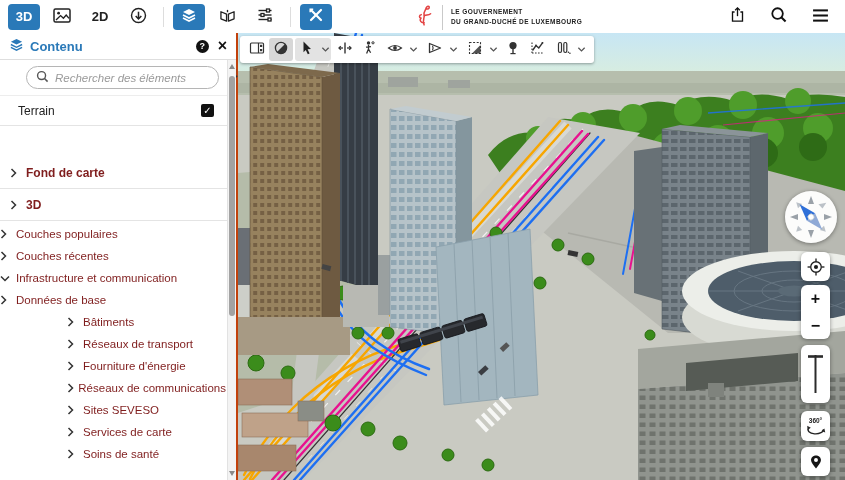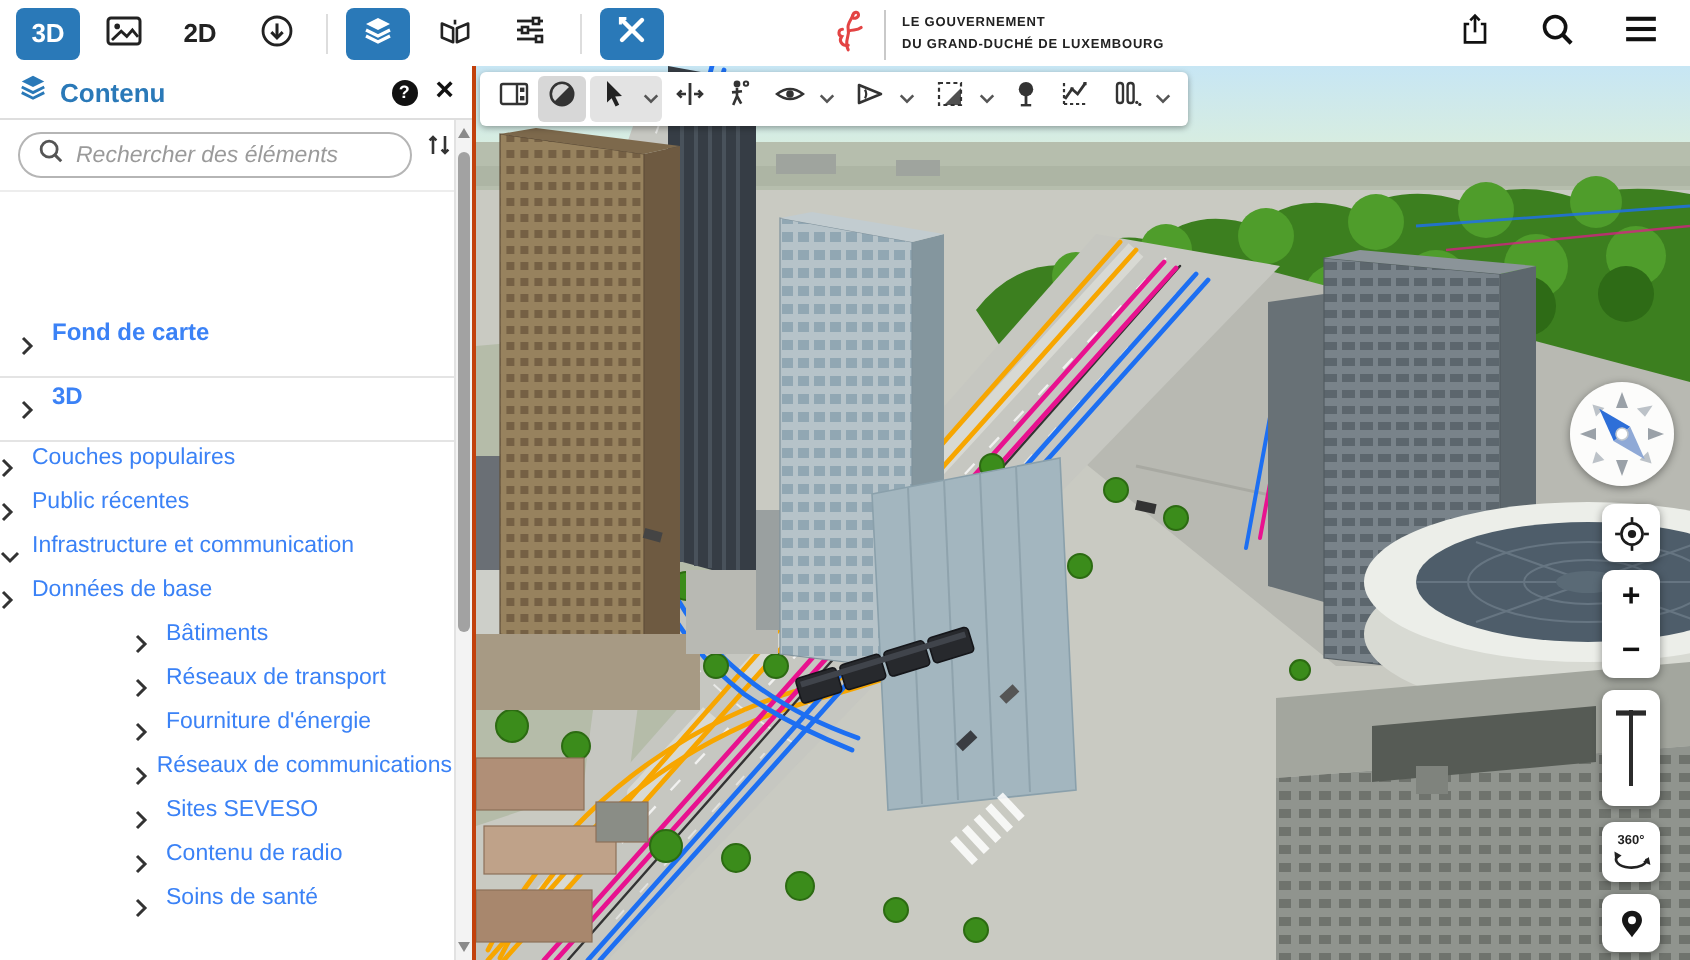--- a/index.html
+++ b/index.html
@@ -22,28 +22,28 @@
 .tb-right{position:absolute;right:16px;top:0;height:33px;display:flex;align-items:center;gap:25px}
 .tb-ic{display:flex;align-items:center;justify-content:center;cursor:pointer}
 
 
 .sidebar{position:absolute;top:33px;left:0;width:238px;bottom:0;background:#fff;border-right:2px solid #c2410c;z-index:30}
 .sb-head{height:27px;display:flex;align-items:center;padding:0 9px;border-bottom:1px solid #dedede}
 .sb-title{color:var(--accent);font-weight:bold;font-size:13px;margin-left:6px}
 .sb-head-right{margin-left:auto;display:flex;gap:9px;align-items:center}
 .help-circle{width:13px;height:13px;border-radius:50%;background:#111;color:#fff;font-size:9px;display:flex;align-items:center;justify-content:center;font-weight:bold;cursor:pointer}
 .close-x{font-size:16px;color:#111;font-weight:bold;line-height:1;cursor:pointer}
-.sb-search{display:flex;padding:6px 10px 6px 9px;gap:7px;border-bottom:1px solid #ededed}
+.sb-search{display:flex;padding:6px 10px 6px 26px;gap:7px;border-bottom:1px solid #ededed}
 .search-pill{flex:1;height:23px;border:1px solid #b5b5b5;border-radius:13px;display:flex;align-items:center;padding:0 9px;gap:6px;background:#fff}
 .search-input{border:none;outline:none;flex:1;font-size:11.5px;font-family:"Liberation Sans",sans-serif;color:#333;background:transparent}
 .search-input::placeholder{color:#9a9a9a;font-style:italic}
 .terrain-row{height:30px;display:flex;align-items:center;padding:0 22px 0 18px;border-bottom:1px solid #e4e4e4;font-size:12px;color:#222}
 .checkbox{margin-left:auto;width:13px;height:13px;background:#111;border-radius:2px;color:#fff;font-size:10px;display:flex;align-items:center;justify-content:center;cursor:pointer}
 .tree{position:absolute;top:126px;left:0;right:9px;bottom:0;overflow:hidden}
-.trow{display:flex;font-size:11.5px;color:#3b82f6;cursor:pointer}
+.trow{display:flex;align-items:center;font-size:11.5px;color:#7f1d1d;cursor:pointer}
 .trow .chev{width:16px;display:flex;align-items:center}
 .tlabel{white-space:nowrap;overflow:hidden}
 .l0{height:27px;padding-left:10px;font-weight:bold;font-size:12px}
 .l1{height:22px;}
 .l2{height:22px;padding-left:67px}
 .sdiv{height:1px;background:#e4e4e4;margin:2px 0}
 .sb-scroll{position:absolute;top:27px;right:0;width:9px;bottom:0;background:#f3f3f3;border-left:1px solid #e2e2e2}
 .sb-thumb{position:absolute;top:16px;left:1px;width:6px;height:240px;background:#a2a2a2;border-radius:3px}
 .sb-arrow{position:absolute;left:1px;width:0;height:0;border-left:3.5px solid transparent;border-right:3.5px solid transparent}
 .sb-arrow.up{top:4px;border-bottom:5px solid #8a8a8a}
@@ -570,20 +570,24 @@
             </svg></span>
         <input class="search-input" placeholder="Rechercher des éléments" style="">
       </div>
       <span><svg viewBox="0 0 13 13" width="13" height="13">
             <g stroke="#333" stroke-width="1.3" fill="none">
               <path d="M3.5,11 L3.5,2.5 M1.8,4.2 L3.5,2.5 L5.2,4.2"></path>
               <path d="M9.5,2 L9.5,10.5 M7.8,8.8 L9.5,10.5 L11.2,8.8"></path>
             </g>
           </svg></span>
     </div>
+    <div class="terrain-row">
+      <span class="tlabel">Terrain</span>
+      <span class="checkbox">✓</span>
+    </div>
 
     <div class="tree">
       <div class="trow l0">
           <span class="chev">
             <svg viewBox="0 0 7 10" width="7" height="10">
               <path d="M1.5,1 L5.5,5 L1.5,9" fill="none" stroke="#333" stroke-width="1.5"></path>
             </svg>
           </span>
           <span class="tlabel">Fond de carte</span>
         </div>
@@ -604,21 +608,21 @@
             </svg>
           </span>
           <span class="tlabel">Couches populaires</span>
         </div>
       <div class="trow l1">
           <span class="chev">
             <svg viewBox="0 0 7 10" width="7" height="10">
               <path d="M1.5,1 L5.5,5 L1.5,9" fill="none" stroke="#333" stroke-width="1.5"></path>
             </svg>
           </span>
-          <span class="tlabel">Public récentes</span>
+          <span class="tlabel">Couches récentes</span>
         </div>
       <div class="trow l1">
           <span class="chev">
             <svg viewBox="0 0 10 7" width="10" height="7">
               <path d="M1,1.5 L5,5.5 L9,1.5" fill="none" stroke="#333" stroke-width="1.5"></path>
             </svg>
           </span>
           <span class="tlabel">Infrastructure et communication</span>
         </div>
       <div class="trow l1">
@@ -668,21 +672,21 @@
             </svg>
           </span>
           <span class="tlabel">Sites SEVESO</span>
         </div>
       <div class="trow l2">
           <span class="chev">
             <svg viewBox="0 0 7 10" width="7" height="10">
               <path d="M1.5,1 L5.5,5 L1.5,9" fill="none" stroke="#333" stroke-width="1.5"></path>
             </svg>
           </span>
-          <span class="tlabel">Contenu de radio</span>
+          <span class="tlabel">Services de carte</span>
         </div>
       <div class="trow l2">
           <span class="chev">
             <svg viewBox="0 0 7 10" width="7" height="10">
               <path d="M1.5,1 L5.5,5 L1.5,9" fill="none" stroke="#333" stroke-width="1.5"></path>
             </svg>
           </span>
           <span class="tlabel">Soins de santé</span>
         </div>
 

